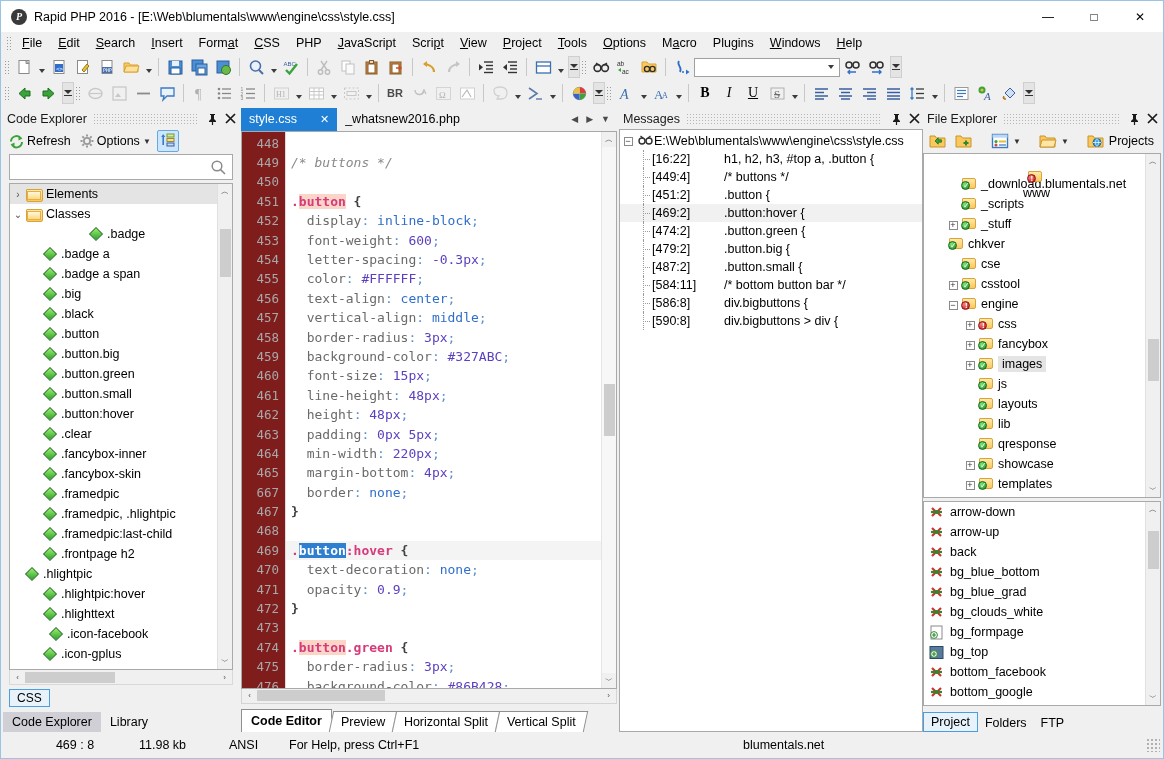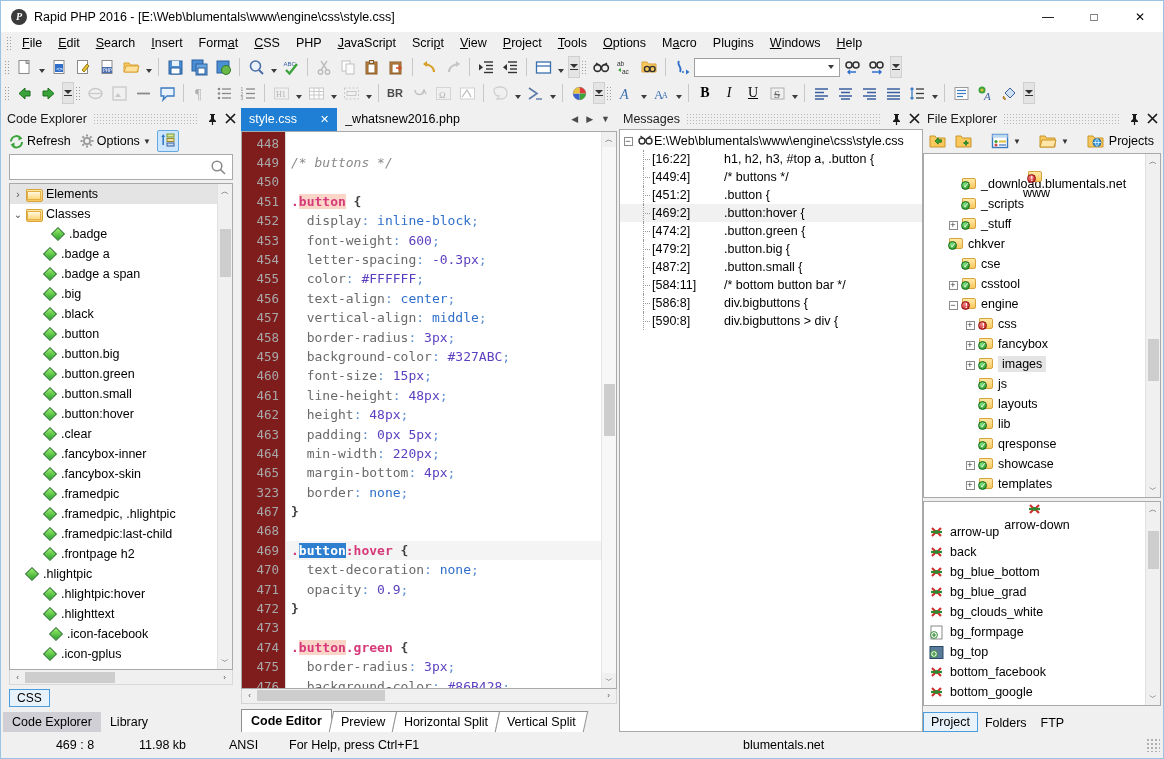--- a/index.html
+++ b/index.html
@@ -719,21 +719,21 @@
             <div class="trow sel" style="padding-left: 0px;">
               <span class="texp">›</span>
               <span class="folderico"></span>
               <span>Elements</span>
             </div>
             <div class="trow" style="padding-left: 0px;">
               <span class="texp">⌄</span>
               <span class="folderico"></span>
               <span>Classes</span>
             </div>
-            <div class="trow" style="padding-left: 26px;">
+            <div class="trow" style="padding-left: 26px; margin-left: 38px;">
               <span class="texp"></span>
               <span class="greendia"></span>
               <span>.badge</span>
             </div>
             <div class="trow" style="padding-left: 18px;">
               <span class="texp"></span>
               <span class="greendia"></span>
               <span>.badge a</span>
             </div>
             <div class="trow" style="padding-left: 18px;">
@@ -888,21 +888,21 @@
               <div>456</div>
               <div>457</div>
               <div>458</div>
               <div>459</div>
               <div>460</div>
               <div>461</div>
               <div>462</div>
               <div>463</div>
               <div>464</div>
               <div>465</div>
-              <div>323</div>
+              <div>667</div>
               <div>467</div>
               <div>468</div>
               <div>469</div>
               <div>470</div>
               <div>471</div>
               <div>472</div>
               <div>473</div>
               <div>474</div>
               <div>475</div>
               <div>476</div>
@@ -1267,21 +1267,21 @@
         <div class="vscroll">
           <div class="vsbtn">︿</div>
           <div class="vsthumb" style="height:42px;margin-top:170px;"></div>
           <div class="vstrack"></div>
           <div class="vsbtn">﹀</div>
         </div>
       </div>
 
       <div class="filelist">
         <div class="tree" id="fe-files">
-            <div class="frow" style="padding-left: 5px; flex-direction: column;">
+            <div class="frow" style="padding-left: 5px;">
               <span class="imgico"><svg width="15" height="15" viewBox="0 0 15 15">
                   <path d="M3 3 L7 7 L3 11" stroke="#d03030" stroke-width="2.2" fill="none"></path>
                   <path d="M12 3 L8 7 L12 11" stroke="#d03030" stroke-width="2.2" fill="none"></path>
                   <path d="M2 7 L13 7" stroke="#2f8a2f" stroke-width="2.2"></path>
                   <circle cx="7.5" cy="7" r="2" fill="#2f8a2f"></circle>
                 </svg></span>
               <span>arrow-down</span>
             </div>
             <div class="frow" style="padding-left: 5px;">
               <span class="imgico"><svg width="15" height="15" viewBox="0 0 15 15">

